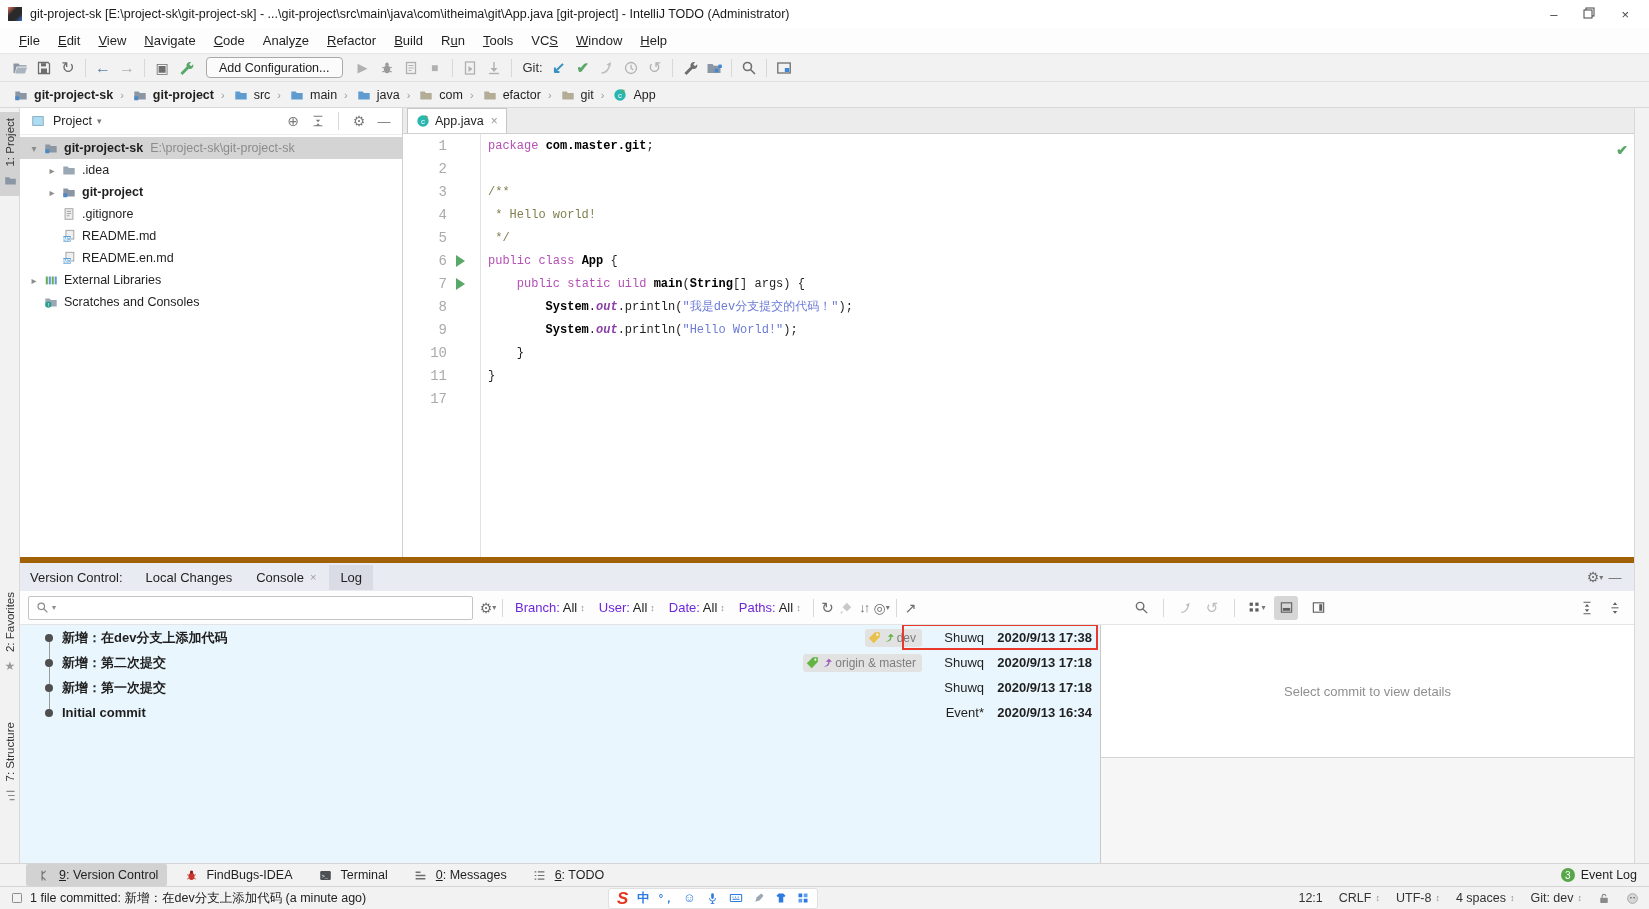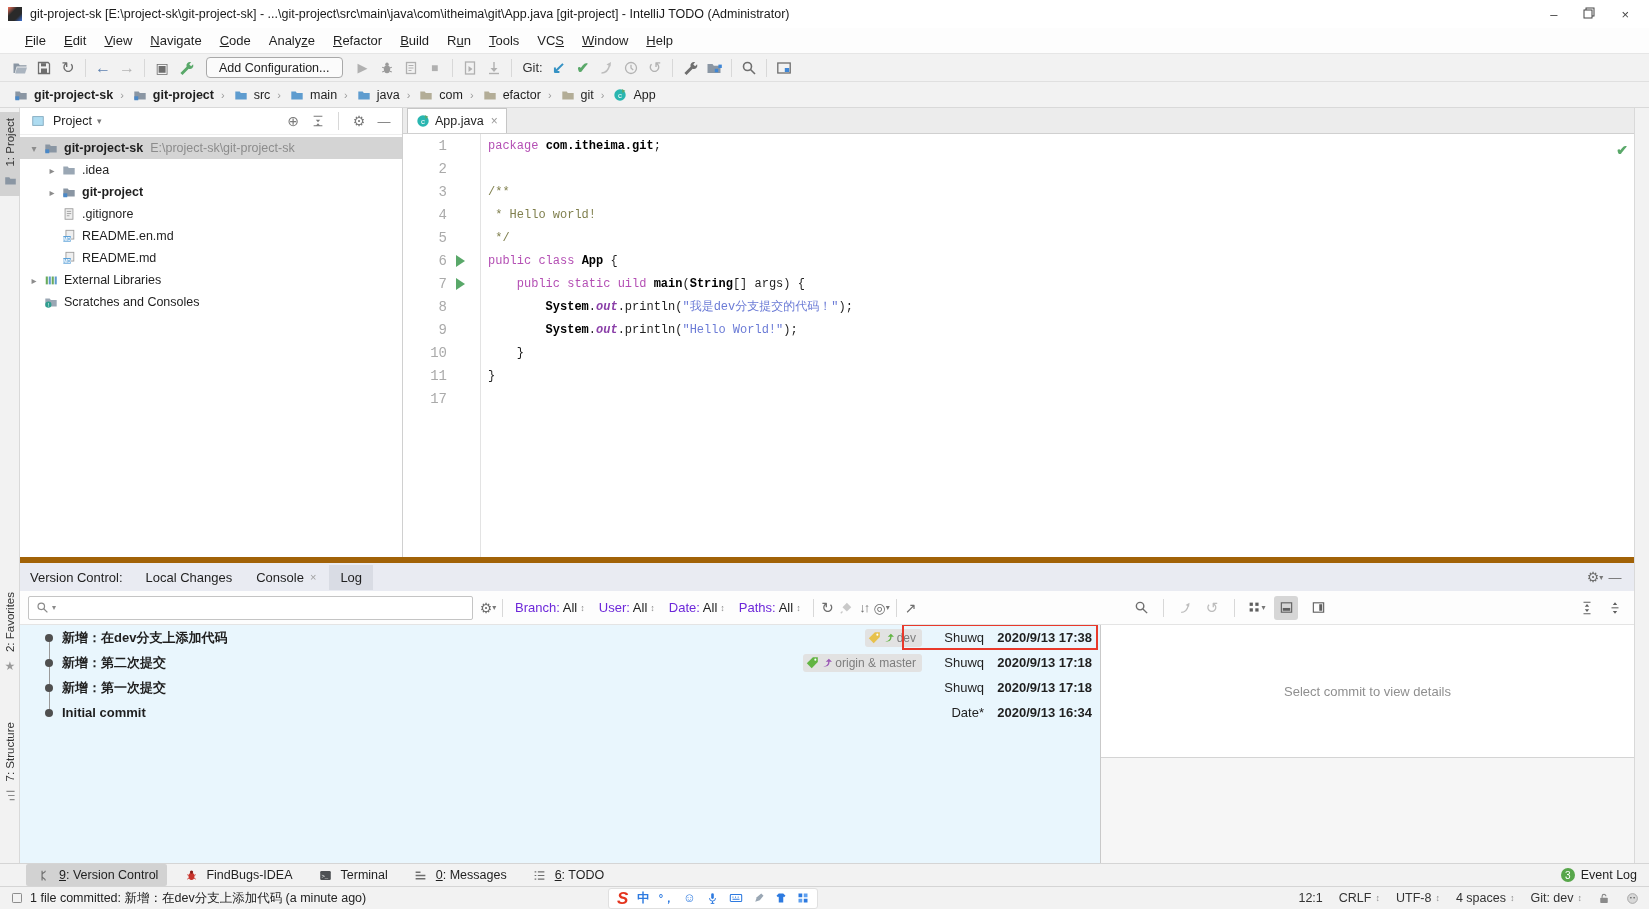--- a/index.html
+++ b/index.html
@@ -8,21 +8,21 @@
   .ic{display:inline-flex;align-items:center;justify-content:center;width:18px;height:18px;color:#6e6e6e;flex:0 0 auto}
   .ic svg{display:block}
   .sep{width:1px;height:18px;background:#d8d8d8;margin:0 5px;flex:0 0 auto}
   
   #titlebar{height:28px;background:#fff;padding:0 6px;display:flex;align-items:center}
   #app-logo{width:14px;height:14px;background:linear-gradient(135deg,#f9735b 0%,#2a2a2a 35%,#2a2a2a 70%,#3a6fd8 100%);margin:0 8px 0 2px}
   #win-title{font-size:12.5px;color:#1a1a1a;white-space:nowrap}
   #win-controls{margin-left:auto;display:flex;gap:26px;padding-right:14px;color:#444}
   #win-controls span{cursor:default;font-size:13px}
   
-  #menubar{height:26px;background:#fdfdfd;display:flex;align-items:center;padding-left:16px;border-bottom:1px solid #e6e6e6}
+  #menubar{height:26px;background:#fdfdfd;display:flex;align-items:center;padding-left:10px;border-bottom:1px solid #e6e6e6}
   .menu-item{padding:3px 9px;cursor:default}
   .menu-item u{text-decoration:underline}
   
   #toolbar{height:28px;background:#f2f2f2;display:flex;align-items:center;padding-left:8px;border-bottom:1px solid #e0e0e0}
   #toolbar .ic{margin:0 3px}
   #add-config{height:21px;border:1px solid #a9a9a9;border-radius:4px;background:#fbfbfb;padding:0 12px;font-size:12.5px;color:#222;margin:0 8px;display:flex;align-items:center}
   .git-label{color:#333;margin:0 4px 0 6px}
   
   #breadcrumbs{height:26px;background:#f2f2f2;display:flex;align-items:center;padding-left:10px;border-bottom:1px solid #d9d9d9}
   .crumb{display:flex;align-items:center;gap:4px;padding:0 2px}
@@ -448,33 +448,33 @@
             <div class="tree-row">
               <span style="width:24px"></span>
               <span class="chev"></span>
               <span class="ic">
                 <svg width="14" height="14" viewBox="0 0 16 16">
                   <rect x="4.5" y="1.5" width="9" height="10" fill="#efefef" stroke="#9a9a9a"></rect>
                   <rect x="1.5" y="8" width="8.5" height="6.5" fill="#59a0d8"></rect>
                   <text x="5.7" y="13.3" font-size="5.5" fill="#fff" text-anchor="middle" font-family="Liberation Sans" font-weight="bold">MD</text>
                 </svg>
               </span>
-              <span class="lbl">README.en.md</span>
+              <span class="lbl">README.md</span>
             </div>
             <div class="tree-row">
               <span style="width:24px"></span>
               <span class="chev"></span>
               <span class="ic">
                 <svg width="14" height="14" viewBox="0 0 16 16">
                   <rect x="4.5" y="1.5" width="9" height="10" fill="#efefef" stroke="#9a9a9a"></rect>
                   <rect x="1.5" y="8" width="8.5" height="6.5" fill="#59a0d8"></rect>
                   <text x="5.7" y="13.3" font-size="5.5" fill="#fff" text-anchor="middle" font-family="Liberation Sans" font-weight="bold">MD</text>
                 </svg>
               </span>
-              <span class="lbl">README.md</span>
+              <span class="lbl">README.en.md</span>
             </div>
             <div class="tree-row">
               <span style="width:6px"></span>
               <span class="chev">▸</span>
               <span class="ic">
                 <svg width="14" height="14" viewBox="0 0 16 16">
                   <rect x="2" y="4" width="2.4" height="9" fill="#6aab5c"></rect>
                   <rect x="5.4" y="4" width="2.4" height="9" fill="#5e9ccf"></rect>
                   <rect x="8.8" y="4" width="2.4" height="9" fill="#6aab5c"></rect>
                   <rect x="12.2" y="4" width="2.4" height="9" fill="#5e9ccf"></rect>
@@ -559,21 +559,21 @@
               <div class="gut-line">
                 <span class="num">11</span>
                 <span class="runslot"></span>
               </div>
               <div class="gut-line">
                 <span class="num">17</span>
                 <span class="runslot"></span>
               </div>
             </div>
           <div id="code">
-              <div class="code-line"><span class="t-k">package</span><span class="t-p"> </span><span class="t-b">com.itheima.git</span><span class="t-p">;</span></div>
+              <div class="code-line"><span class="t-k">package</span><span class="t-p"> </span><span class="t-b">com.master.git</span><span class="t-p">;</span></div>
               <div class="code-line"></div>
               <div class="code-line"><span class="t-c">/**</span></div>
               <div class="code-line"><span class="t-c"> * Hello world!</span></div>
               <div class="code-line"><span class="t-c"> */</span></div>
               <div class="code-line"><span class="t-k">public</span><span class="t-p"> </span><span class="t-k">class</span><span class="t-p"> </span><span class="t-b">App</span><span class="t-p"> {</span></div>
               <div class="code-line"><span class="t-p">    </span><span class="t-k">public</span><span class="t-p"> </span><span class="t-k">static</span><span class="t-p"> </span><span class="t-k">uild</span><span class="t-p"> </span><span class="t-b">main</span><span class="t-p">(</span><span class="t-b">String</span><span class="t-p">[] args) {</span></div>
               <div class="code-line"><span class="t-p">        </span><span class="t-b">System</span><span class="t-p">.</span><span class="t-f">out</span><span class="t-p">.println(</span><span class="t-s">"我是dev分支提交的代码！"</span><span class="t-p">);</span></div>
               <div class="code-line"><span class="t-p">        </span><span class="t-b">System</span><span class="t-p">.</span><span class="t-f">out</span><span class="t-p">.println(</span><span class="t-s">"Hello World!"</span><span class="t-p">);</span></div>
               <div class="code-line"><span class="t-p">    }</span></div>
               <div class="code-line"><span class="t-p">}</span></div>
@@ -735,21 +735,21 @@
               <span class="commit-dot"></span>
               <span class="commit-msg">新增：第一次提交</span>
               <span class="commit-spacer"></span>
               <span class="commit-author">Shuwq</span>
               <span class="commit-date">2020/9/13 17:18</span>
             </div>
             <div class="commit-row">
               <span class="commit-dot"></span>
               <span class="commit-msg">Initial commit</span>
               <span class="commit-spacer"></span>
-              <span class="commit-author">Date*</span>
+              <span class="commit-author">Event*</span>
               <span class="commit-date">2020/9/13 16:34</span>
             </div>
           </div>
         <div id="details-pane">
           <div id="details-top">
             <span>Select commit to view details</span>
           </div>
           <div id="details-bottom"></div>
         </div>
       </div>

